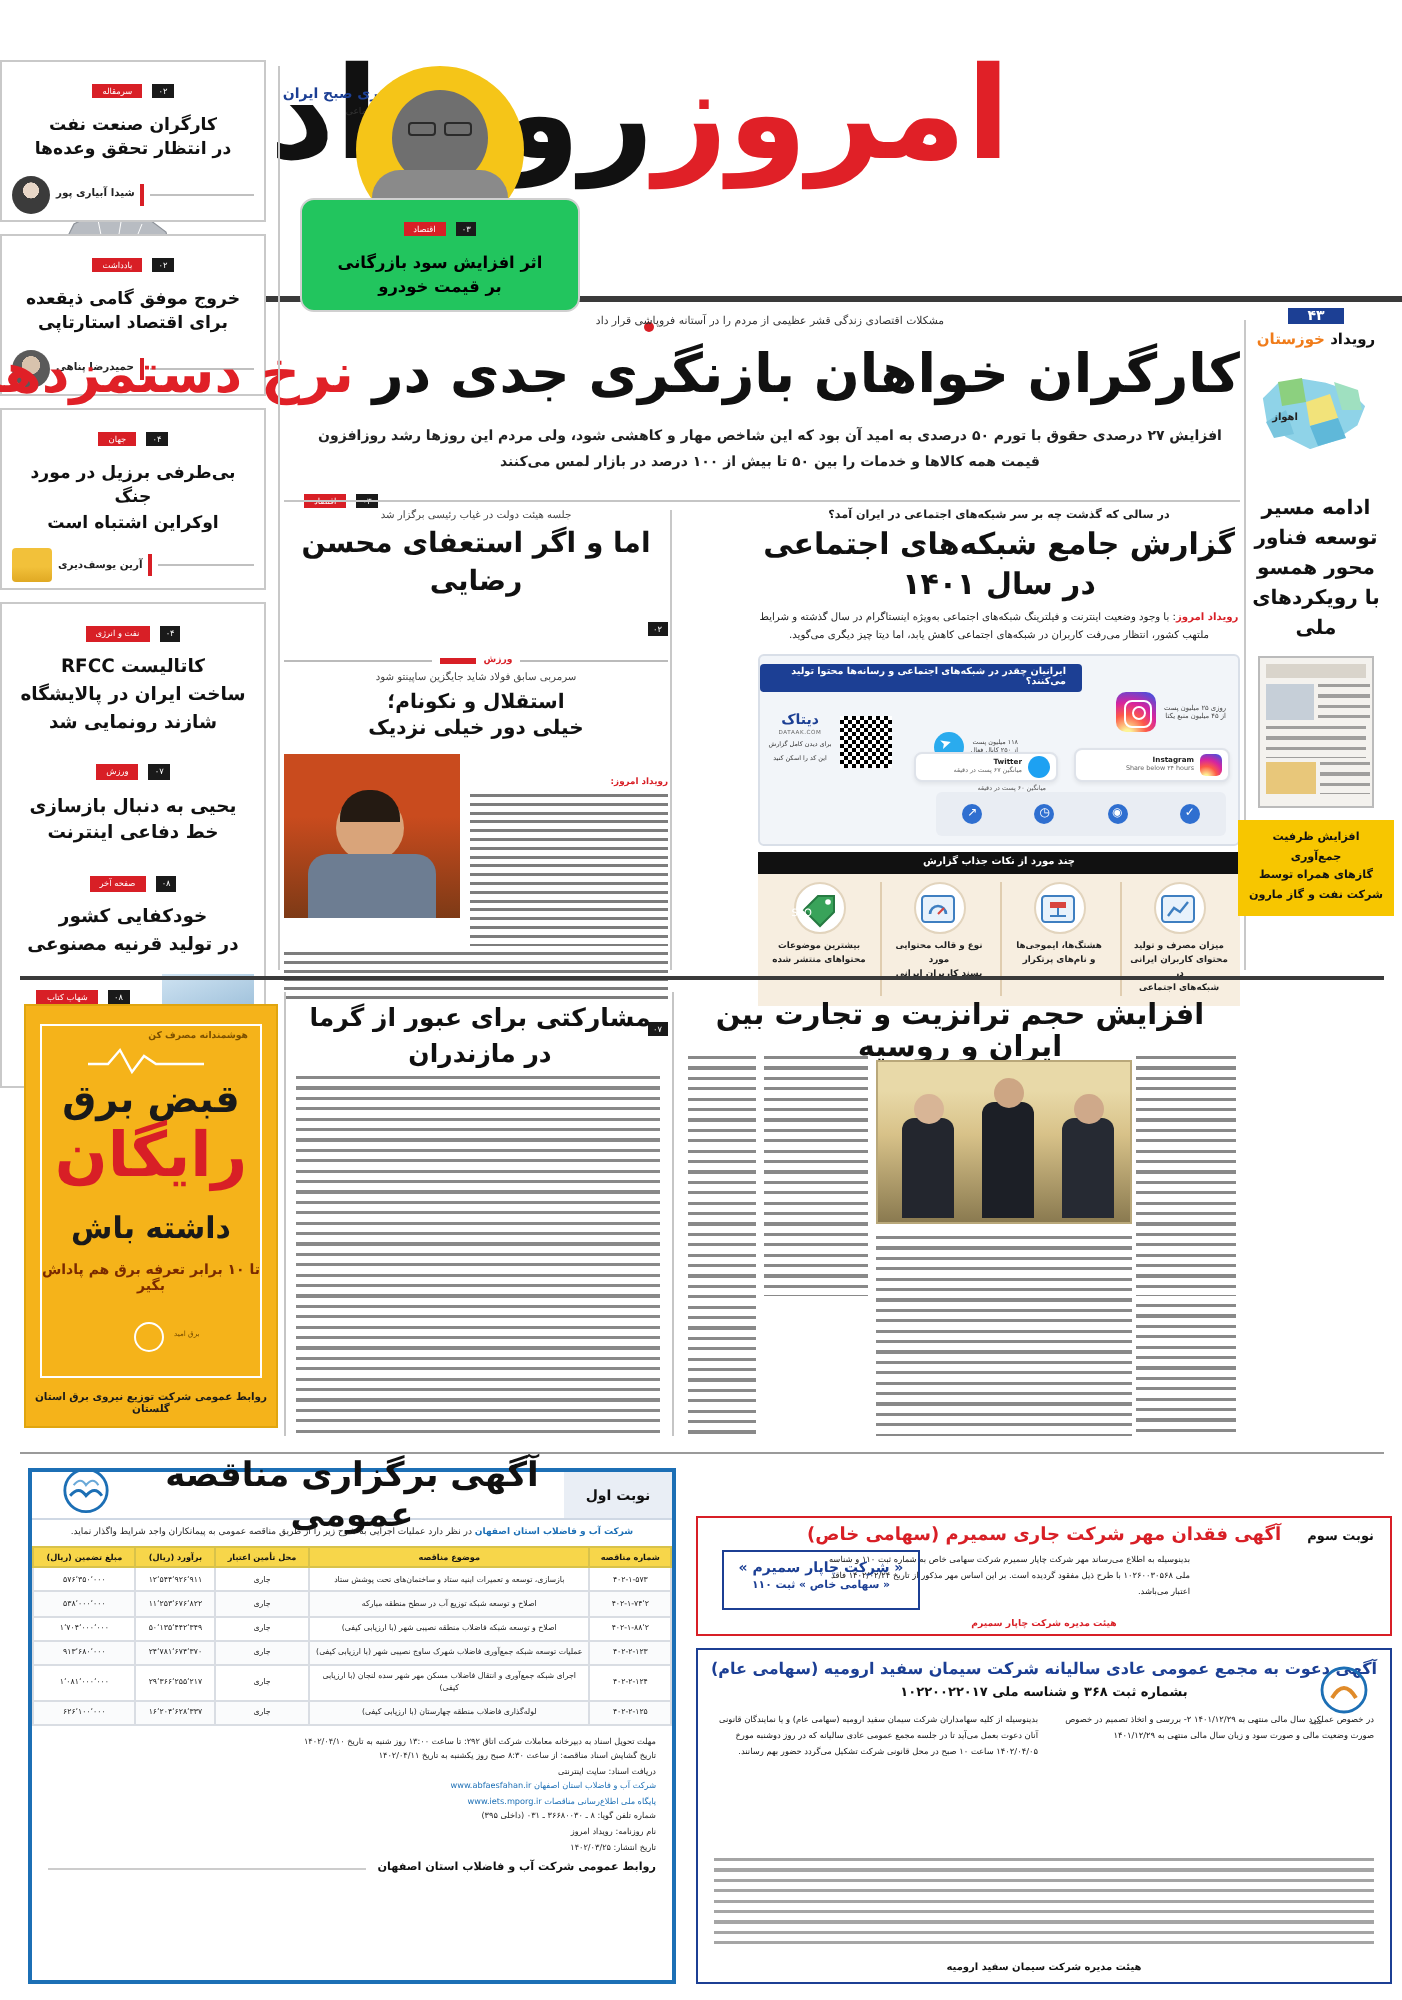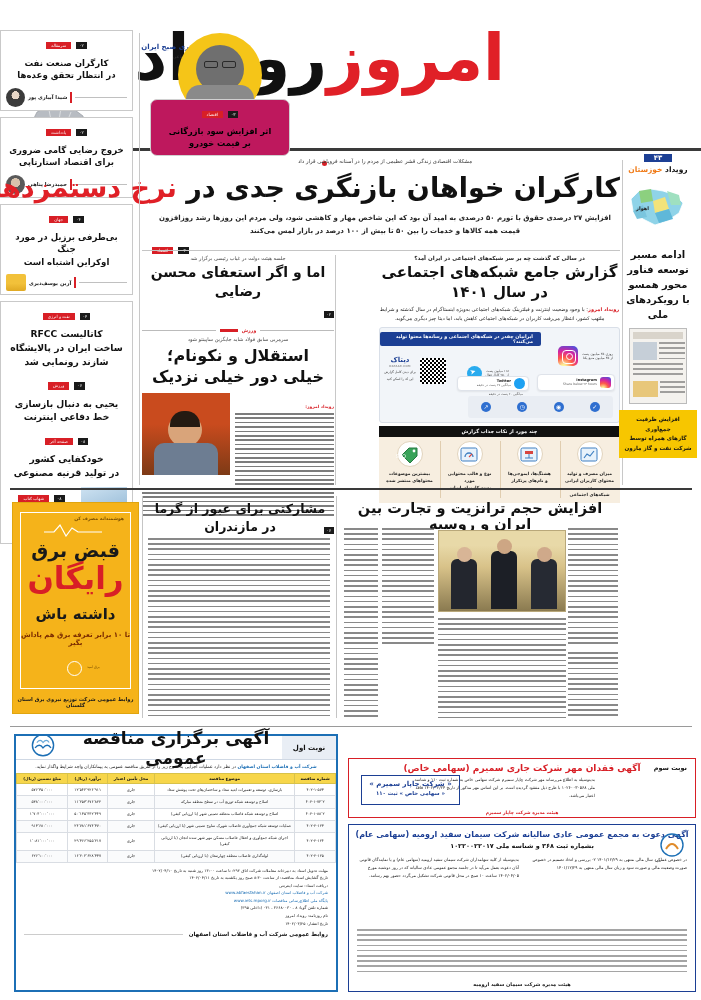--- a/index.html
+++ b/index.html
@@ -121,21 +121,21 @@
     border-radius: 2px;
   }
 
   .li-item { margin-bottom: 7px; }
   .li-title { font-size: 9.2px; font-weight: bold; color: #111; line-height: 1.5; text-align: center; }
 
   
   .colA { position: absolute; left: 142px; top: 255px; width: 192px; }
   .kicker { font-size: 5.1px; color: #444; text-align: center; margin-bottom: 2px; }
   .headline2 { font-size: 14px; font-weight: bold; color: #111; text-align: center; line-height: 1.35; }
-  .headline3 { font-size: 16px; font-weight: bold; color: #111; text-align: center; line-height: 1.35; }
+  .headline3 { font-size: 10px; font-weight: bold; color: #111; text-align: center; line-height: 1.35; }
   .secline { display: flex; align-items: center; gap: 4px; margin: 5px 0 3px; }
   .secline .bar { flex: 1; height: 1.5px; background: #bbb; }
   .secline .redblock { width: 18px; height: 3px; background: #d81f26; }
   .sec-name { font-size: 4.6px; color: #d81f26; font-weight: bold; }
 
   
   .lede-dot { position: absolute; left: 322px; top: 161px; width: 5px; height: 5px; background: #d81f26; border-radius: 50%; }
   .lede { position: absolute; left: 150px; top: 158px; width: 470px; font-size: 5.4px; color: #333; text-align: center; }
   .mainhead {
     position: absolute; left: 150px; top: 172px; width: 470px;
@@ -356,21 +356,21 @@
     <div class="mh-bottomrule"></div>
   </div>
 
   <div style="position:absolute;left:150px;top:33px;width:140px;height:120px;">
     <div style="position:absolute;left:28px;top:0;width:84px;height:84px;border-radius:50%;background:#f5c518;overflow:hidden;">
       <div style="position:absolute;left:18px;top:12px;width:48px;height:48px;border-radius:50%;background:#6f6f6f;"></div>
       <div style="position:absolute;left:8px;top:52px;width:68px;height:34px;border-radius:14px 14px 0 0;background:#8a8a8a;"></div>
       <div style="position:absolute;left:26px;top:28px;width:14px;height:7px;border:1.5px solid #2a2a2a;border-radius:2px;"></div>
       <div style="position:absolute;left:44px;top:28px;width:14px;height:7px;border:1.5px solid #2a2a2a;border-radius:2px;"></div>
     </div>
-    <div style="position:absolute;left:0;top:66px;width:140px;background:#be185d;border:1px solid #d0d0d0;border-radius:7px;padding:4px 5px 5px;">
+    <div style="position:absolute;left:0;top:66px;width:140px;background:#22c55e;border:1px solid #d0d0d0;border-radius:7px;padding:4px 5px 5px;">
       <div class="ctr" style="margin-bottom:2px;">
         <span class="pagenum">۰۳</span>
         <span class="tag">اقتصاد</span>
       </div>
       <div style="font-size:8.2px;font-weight:bold;text-align:center;line-height:1.5;">اثر افزایش سود بازرگانی</div>
       <div style="font-size:8.2px;font-weight:bold;text-align:center;line-height:1.5;">بر قیمت خودرو</div>
     </div>
   </div>
 
   <div class="lsidebar">
@@ -388,21 +388,21 @@
         <div class="op-author">شیدا آبیاری پور</div>
         <div class="op-avatar face1"></div>
       </div>
     </div>
 
     <div class="op-card">
       <div class="op-head">
         <span class="pagenum">۰۲</span>
         <span class="tag">یادداشت</span>
       </div>
-      <div class="op-title">خروج رضایی گامی ضروری</div>
+      <div class="op-title">خروج موفق گامی ذیقعده</div>
       <div class="op-title">برای اقتصاد استارتاپی</div>
       <div class="op-foot">
         <div class="divline"></div>
         <div class="redbar"></div>
         <div class="op-author">حمیدرضا پناهی</div>
         <div class="op-avatar face2"></div>
       </div>
     </div>
 
     <div class="op-card">

